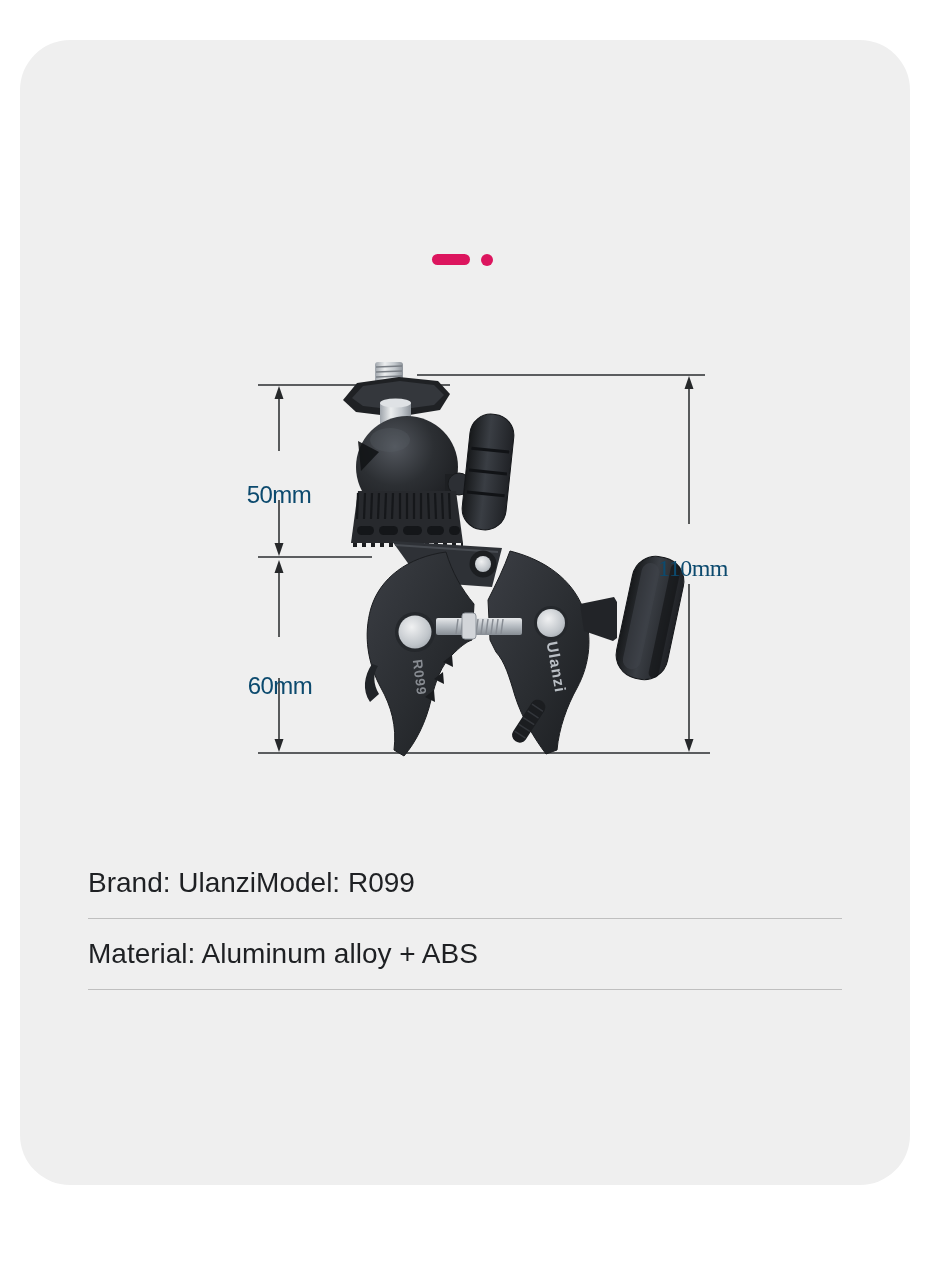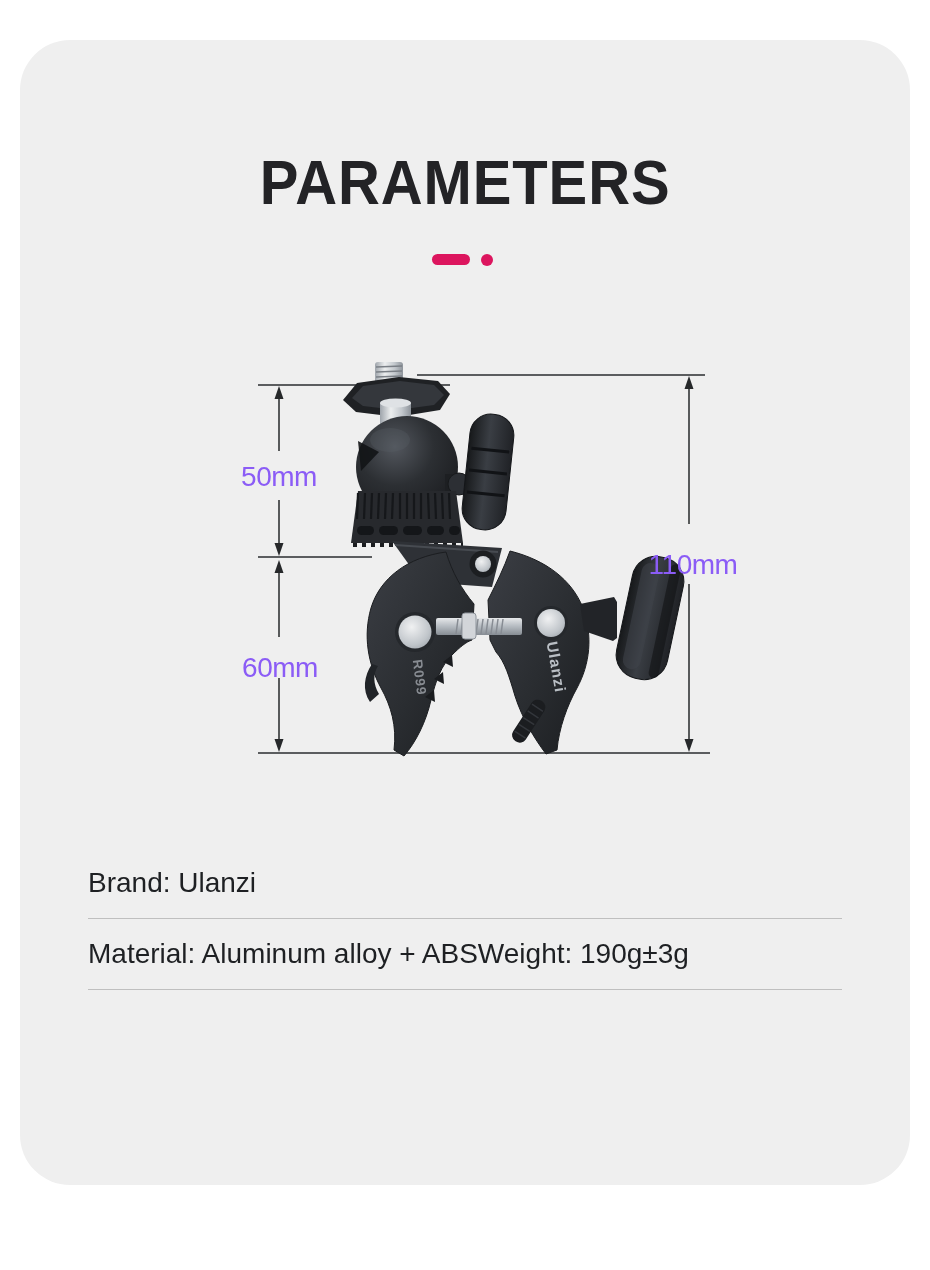--- a/index.html
+++ b/index.html
@@ -15,43 +15,40 @@
     position:absolute;left:0;top:146px;width:930px;height:72px;line-height:72px;
     text-align:center;font-size:63px;font-weight:800;color:#232326;letter-spacing:1px;
   }
   .page-title .squeeze{display:inline-block;transform:scaleX(.92);transform-origin:center;}
   .accent-divider{position:absolute;left:432px;top:253px;width:70px;height:12px;}
   .accent-dash{position:absolute;left:0;top:1px;width:38px;height:11px;border-radius:6px;background:#dc155e;}
   .accent-dot{position:absolute;left:49px;top:0.5px;width:12px;height:12px;border-radius:50%;background:#dc155e;}
   .diagram{position:absolute;left:230px;top:350px;width:520px;height:420px;}
   .dim-label{
     position:absolute;transform:translate(-50%,-50%);
-    font-size:28px;letter-spacing:-0.5px;color:#8b5cf6;white-space:nowrap;
+    font-size:24px;letter-spacing:-0.5px;color:#0c4a6e;white-space:nowrap;margin-top:18px;
   }
   .dim-50{left:49px;top:127px;}   
   .dim-60{left:50px;top:318px;}
-  .dim-110{left:463px;top:215px;}
+  .dim-110{left:463px;top:200px;font-family:Liberation Serif, serif;}
   .specs{position:absolute;left:88px;top:848px;width:754px;}
   .spec-row{
     display:flex;align-items:center;
     height:70px;border-bottom:1px solid #bfbfbf;
     font-size:28px;color:#1e2023;
   }
   .spec-row .cell{white-space:nowrap;}
   .spec-row .right.inset{padding-right:42px;}
 </style>
 </head>
 <body>
 
 <div class="page">
   <div class="card" style="background: rgb(239, 239, 239);"></div>
 
-  <div class="page-title">
-    <span class="squeeze">PARAMETERS</span>
-  </div>
 
   <div class="accent-divider">
     <span class="accent-dash" style="background: rgb(220, 21, 94);"></span>
     <span class="accent-dot" style="background: rgb(220, 21, 94);"></span>
   </div>
 
   <div class="diagram">
     <svg width="520" height="420" viewBox="230 350 520 420">
       <defs>
         <linearGradient id="silverV" x1="0" y1="0" x2="1" y2="0">
@@ -252,19 +249,19 @@
     </svg>
 
     <span class="dim-label dim-50">50mm</span>
     <span class="dim-label dim-60">60mm</span>
     <span class="dim-label dim-110">110mm</span>
   </div>
 
   <div class="specs">
     <div class="spec-row">
       <span class="cell left">Brand: Ulanzi</span>
+      <span class="cell right inset">Model: R099</span>
     </div>
     <div class="spec-row">
       <span class="cell left">Material: Aluminum alloy + ABS</span>
-      <span class="cell right">Weight: 190g±3g</span>
     </div>
   </div>
 </div>
 
 </body></html>

